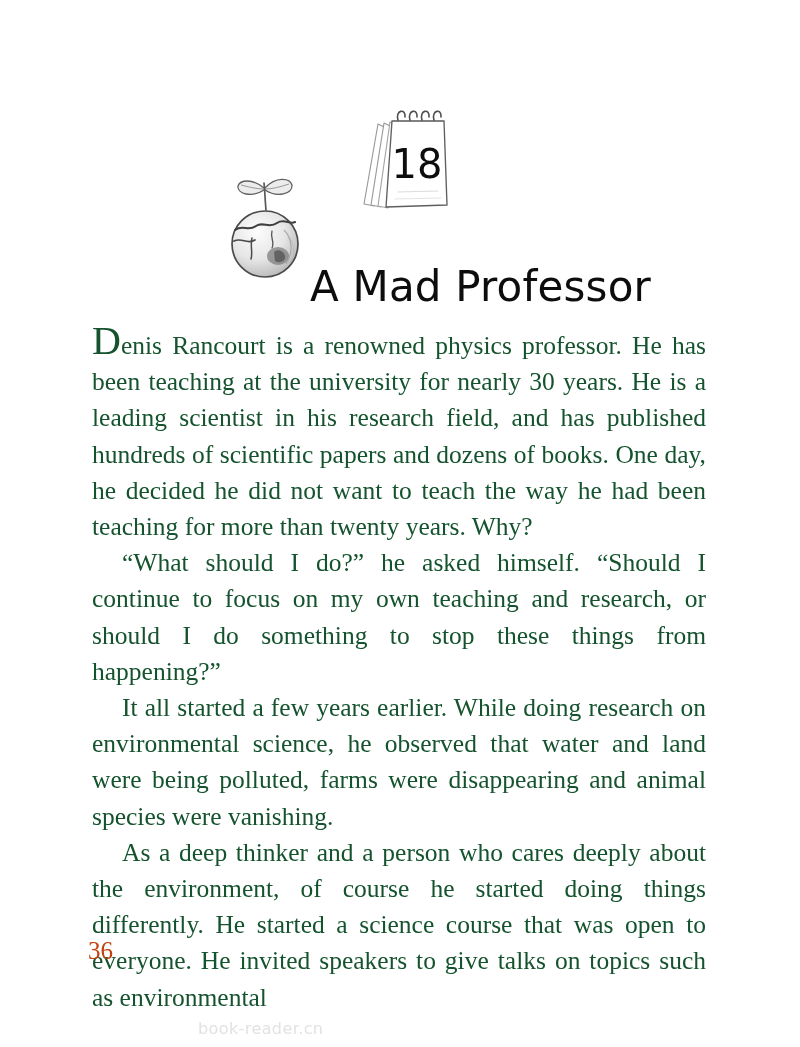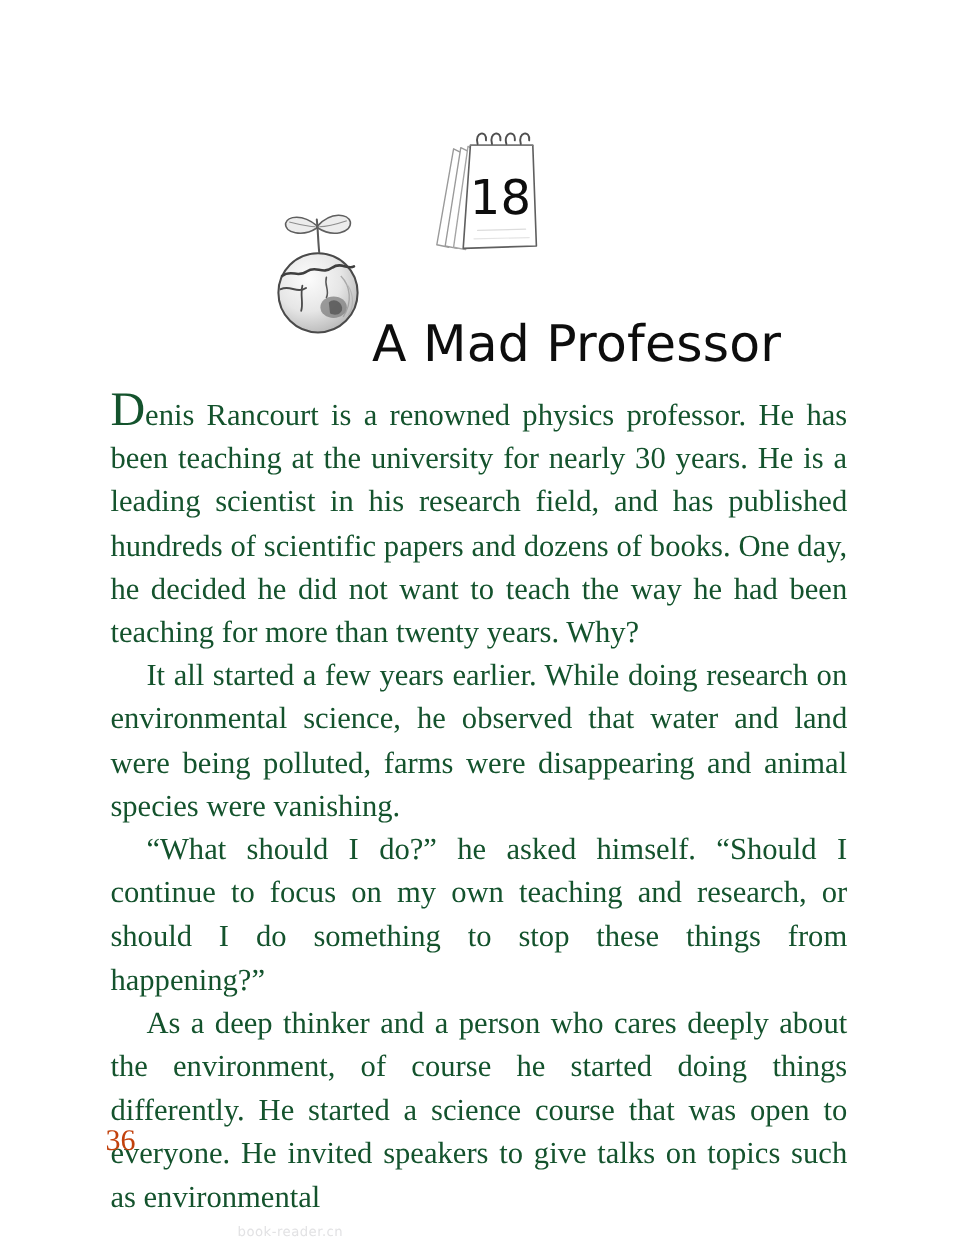--- a/index.html
+++ b/index.html
@@ -99,21 +99,21 @@
     font-size: 25px;
     color: #c2410c;
     line-height: 1;
   }
 
   .watermark {
     position: absolute;
     left: 198px;
     top: 1021px;
     font-family: "DejaVu Sans", sans-serif;
-    font-size: 11px;
+    font-size: 16px;
     letter-spacing: 0.4px;
     color: #e2e2e4;
     line-height: 1;
     white-space: nowrap;
   }
 </style>
 </head>
 <body>
 
 <div class="page">
@@ -177,23 +177,23 @@
       </svg>
     </div>
 
     <div class="chapter-title">A Mad Professor</div>
   </div>
 
   <div class="body-text">
 
     <p class="para"><span class="initial-cap">D</span><span>enis Rancourt is a renowned physics professor. He has been teaching at the university for nearly 30 years. He is a leading scientist in his research field, and has published hundreds of scientific papers and dozens of books. One day, he decided he did not want to teach the way he had been teaching for more than twenty years. Why?</span></p>
 
+    <p class="para"><span>“What should I do?” he asked himself. “Should I continue to focus on my own teaching and research, or should I do something to stop these things from happening?”</span></p>
+
     <p class="para"><span>It all started a few years earlier. While doing research on environmental science, he observed that water and land were being polluted, farms were disappearing and animal species were vanishing.</span></p>
-
-    <p class="para"><span>“What should I do?” he asked himself. “Should I continue to focus on my own teaching and research, or should I do something to stop these things from happening?”</span></p>
 
     <p class="para"><span>As a deep thinker and a person who cares deeply about the environment, of course he started doing things differently. He started a science course that was open to everyone. He invited speakers to give talks on topics such as environmental</span></p>
   </div>
 
   <div class="page-number">36</div>
 
   <div class="watermark">book-reader.cn</div>
 
 </div>
 

